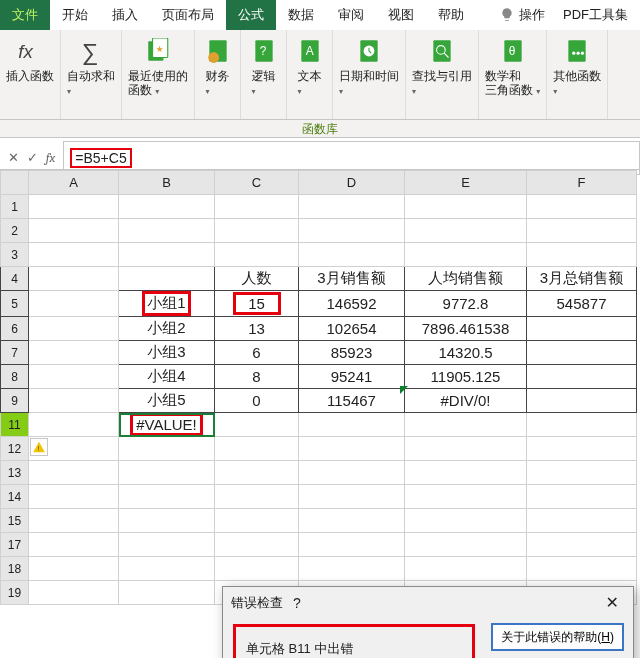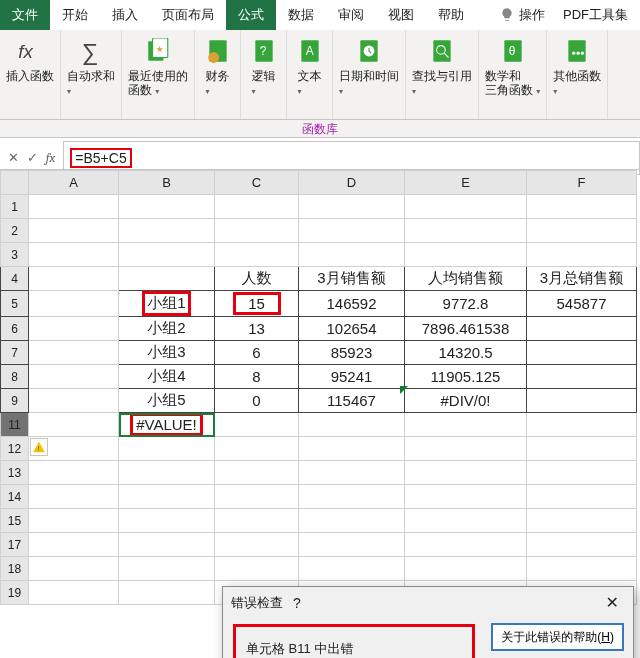--- a/index.html
+++ b/index.html
@@ -8,49 +8,49 @@
     --bdr:#c6c6c6;
     --cell-b:#d0d0d0;
     --hl:#e6000f;
     --dlg:#f0f0f0;
   }
   *{box-sizing:border-box;font-family:"Microsoft YaHei","Segoe UI",sans-serif;}
   body{margin:0;width:640px;height:658px;background:#fff;overflow:hidden;font-size:13px;color:#222;}
   
   .tabs{display:flex;height:30px;background:#fff;color:#222;align-items:stretch;}
   .tab{padding:0 12px;display:flex;align-items:center;font-size:13px;}
-  .tab.file{background:var(--green);color:#ffffff;text-align:right;}
+  .tab.file{background:var(--green);color:#bef264;text-align:right;}
   .tab.active{background:var(--green);color:#fff;}
   .tab.idea{margin-left:auto;padding-right:6px;}
   .idea svg{width:16px;height:16px;fill:#555;margin-right:4px;}
   
   .ribbon{display:flex;background:var(--lt);border-bottom:1px solid var(--bdr);height:90px;}
   .grp{display:flex;flex-direction:column;align-items:center;justify-content:flex-start;padding:4px 6px 0 6px;border-right:1px solid #dcdcdc;}
   .grp .ic{height:34px;display:flex;align-items:center;justify-content:center;}
   .grp .lbl{font-size:12px;text-align:left;line-height:1.15;margin-top:2px;white-space:pre;}
   .big{font-size:12px;}
   .dd{font-size:8px;color:#666;}
   .grp.narrow{min-width:46px;}
-  .ribbon-cap{background:var(--lt);height:18px;border-bottom:1px solid var(--bdr);text-align:center;font-size:12px;color:#a21caf;line-height:18px;}
+  .ribbon-cap{background:var(--lt);height:18px;border-bottom:1px solid var(--bdr);text-align:center;font-size:12px;color:#4d7c0f;line-height:18px;}
   
   .fbar{display:flex;align-items:center;height:24px;border-bottom:1px solid var(--bdr);margin-top:8px;}
   .namebox{width:86px;height:24px;border:1px solid var(--bdr);display:flex;align-items:center;padding:0 6px;font-size:13px;}
   .namebox .ddic{margin-left:auto;font-size:9px;color:#666;}
   .fx-btns{display:flex;align-items:center;padding:0 8px;gap:8px;color:#666;font-size:13px;}
   .fx{font-style:italic;font-family:'Cambria',serif;}
   .formula-in{flex:1;height:24px;border:1px solid var(--bdr);display:flex;align-items:center;padding:16px 6px;font-size:14px;}
   .hl-box{border:2px solid var(--hl);padding:0 3px;display:inline-block;}
   .row-nb{border:3px solid var(--hl);padding:0;}
   
   .sheet{position:relative;}
   table.cells{border-collapse:collapse;table-layout:fixed;}
   table.cells td,table.cells th{border:1px solid var(--cell-b);height:24px;padding:0 4px;font-size:15px;text-align:center;background:#fff;font-weight:normal;}
   table.cells thead th{background:#e6e6e6;font-weight:normal;font-size:13px;}
   table.cells td.rowh{background:#e6e6e6;font-size:12px;text-align:center;width:28px;}
-  table.cells td.sel-rowh{background:#737373;}
+  table.cells td.sel-rowh{background:#84cc16;}
   table.cells th.corner{background:#e6e6e6;width:28px;}
   .col-A{width:90px;}
   .col-B{width:96px;}
   .col-C{width:84px;}
   .col-D{width:106px;}
   .col-E{width:122px;}
   .col-F{width:110px;}
   .inner-b td{border:1px solid #444 !important;}
   .sel-cell{outline:2px solid #1a7f37;outline-offset:-2px;}
   .err-tag{position:absolute;left:30px;top:268px;width:18px;height:18px;background:#fff;border:1px solid var(--bdr);display:flex;align-items:center;justify-content:center;}

